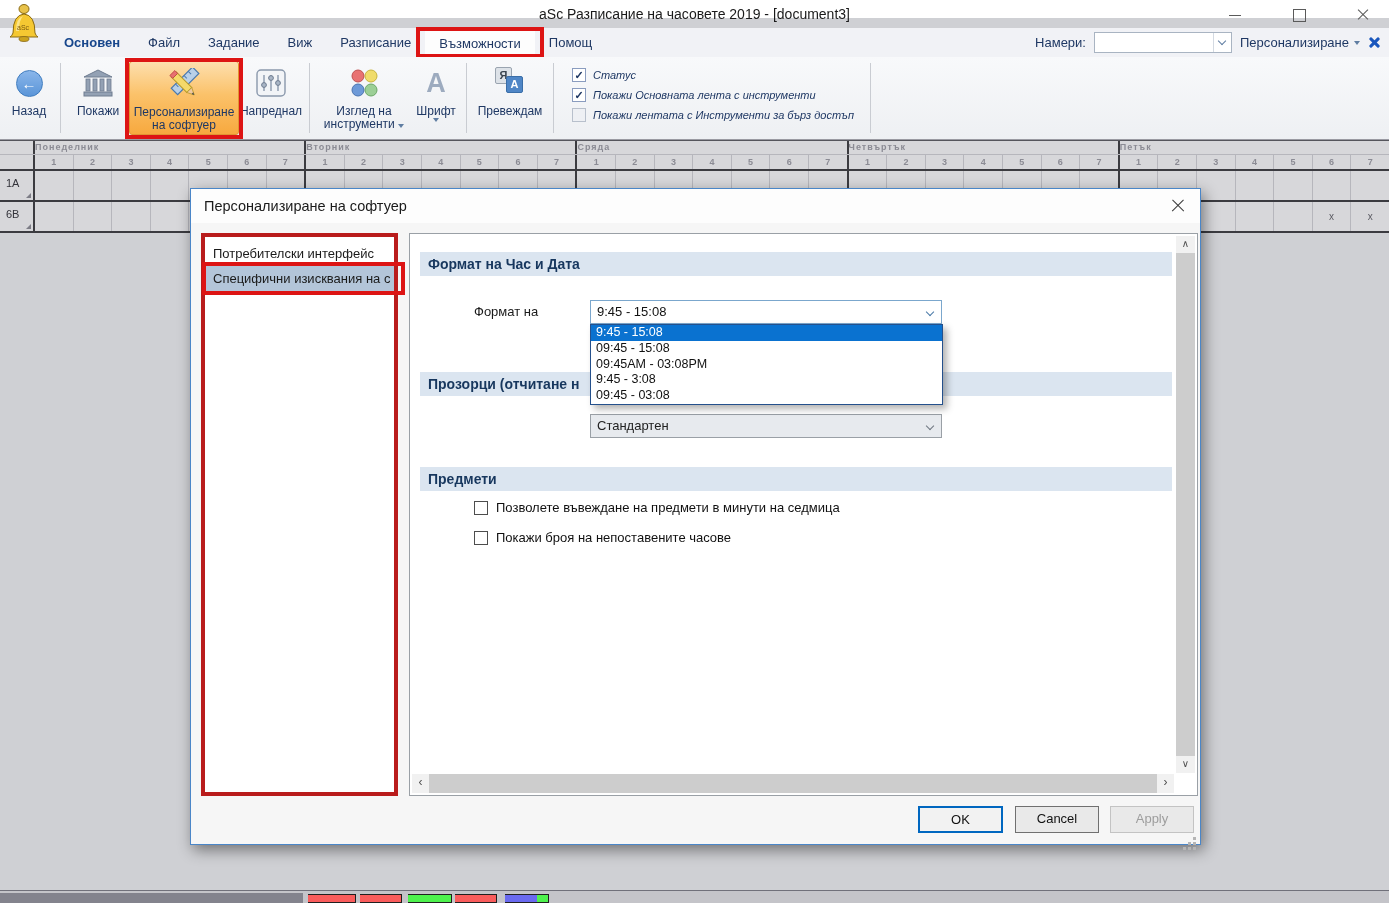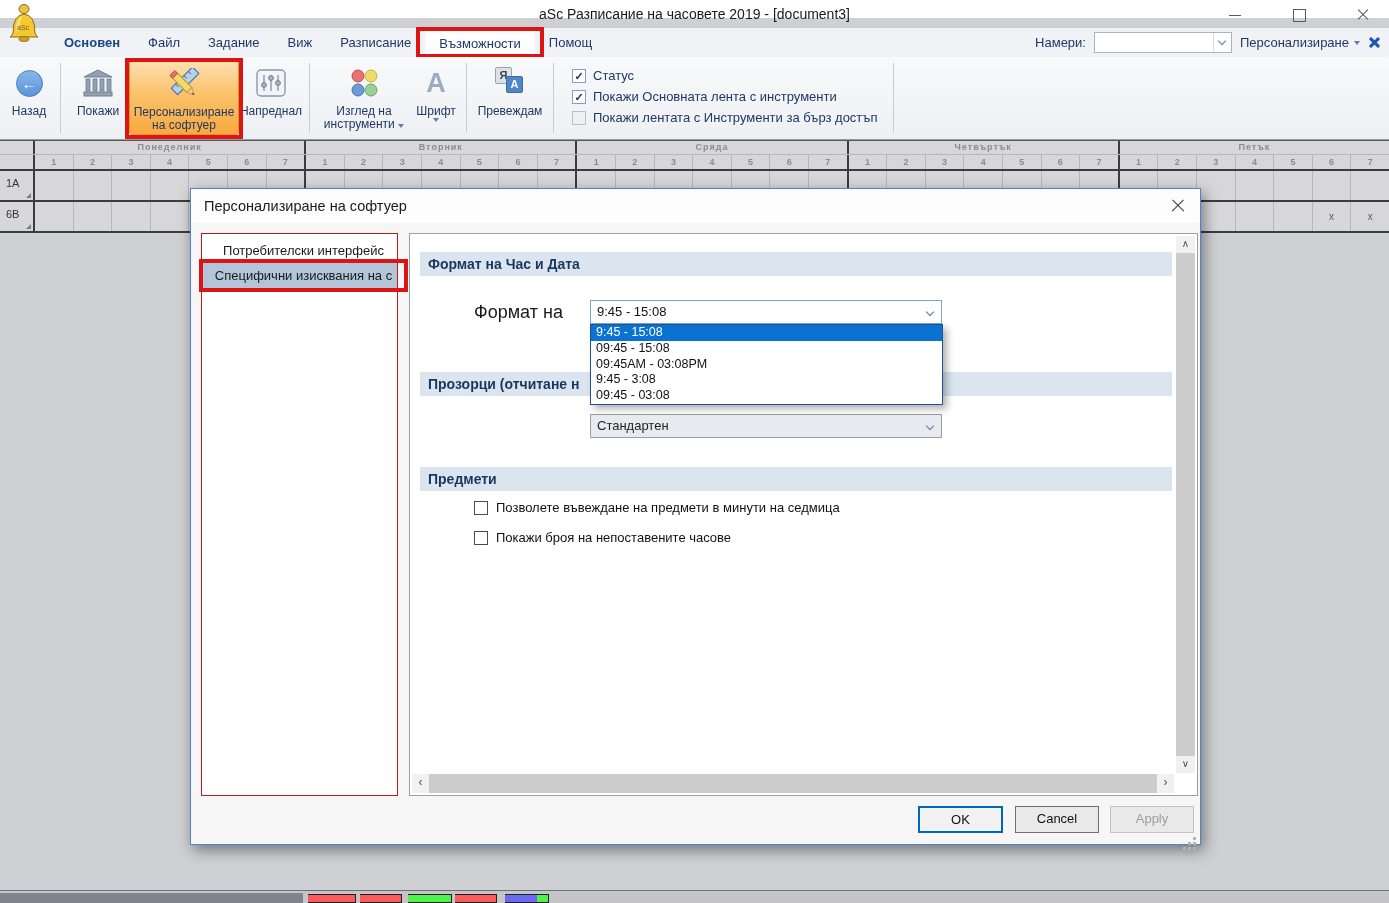--- a/index.html
+++ b/index.html
@@ -43,55 +43,55 @@
   .rbtn .ric { height:36px; display:flex; align-items:center; justify-content:center; margin-bottom:4px; }
   .rbtn.orange { background:linear-gradient(#fddfae,#fbc26a 45%,#f7a93f); border:1px solid #e09532; border-radius:3px; }
   .rbtn.orange::after { content:""; position:absolute; left:-5px; right:-5px; top:-4px; bottom:-5px; border:4px solid #dd1414; pointer-events:none; z-index:40; }
   .rdiv { width:1px; height:70px; background:#c9ccd2; margin:3px 6px 0 6px; }
   .back-circle { width:27px; height:27px; border-radius:50%; background:linear-gradient(#8ab6ea,#5a95d8); border:1px solid #3f7cbf; color:#fff; font-size:15px; font-weight:bold; line-height:25px; text-align:center; }
   .font-a { font-size:27px; font-weight:bold; color:#9dabbf; line-height:30px; }
   .rchecks { display:flex; flex-direction:column; justify-content:flex-start; gap:6px; padding:8px 10px 0 12px; }
   .rcheck { display:flex; align-items:center; gap:7px; cursor:pointer; }
   .rcheck .box { width:14px; height:14px; background:#fff; border:1px solid #8a9cbf; font-size:11px; line-height:12px; text-align:center; color:#1f3864; font-weight:bold; }
   .rcheck .box.off { background:#eef0f4; border-color:#b8c0cc; }
-  .rcheck .lbl { color:#1f3864; font-size:13px; white-space:nowrap; }
+  .rcheck .lbl { color:#1f3864; font-size:11px; white-space:nowrap;font-style:italic; }
 
   
   .grid { position:absolute; left:0; top:140px; width:1389px; height:748px; background:#cfd0d4; z-index:1; border-top:1px solid #8d8d94; }
   .g-row { display:flex; width:1389px; }
   .g-rowhead { width:35px; flex:0 0 35px; background:#d7d7da; border-right:2px solid #3b3b40; position:relative; }
   .g-group { flex:1 1 0; display:flex; border-right:2px solid #3b3b40; }
   .g-group:last-child { border-right:none; }
-  .g-dayname { flex:1; background:#d7d7da; color:#8b8b94; font-size:9px; font-weight:bold; letter-spacing:1px; text-align:center; line-height:13px; height:13px; }
+  .g-dayname { flex:1; background:#d7d7da; color:#8b8b94; font-size:9px; font-weight:bold; letter-spacing:1px; text-align:left; line-height:13px; height:13px; }
   .g-days { height:13px; }
   .g-periods { height:15px; border-top:1px solid #b6b6bc; }
   .g-pcell { flex:1; background:#d7d7da; border-right:1px solid #b6b6bc; color:#8b8b94; font-size:9px; font-weight:bold; text-align:center; line-height:14px; }
   .g-pcell:last-child { border-right:none; }
   .g-class { height:31px; border-top:2px solid #3b3b40; }
   .g-ccell { flex:1; background:#d7d7da; border-right:1px solid #b6b6bc; text-align:center; line-height:29px; font-size:10px; color:#5c5c64; }
   .g-ccell:last-child { border-right:none; }
   .g-bottom { height:2px; background:#3b3b40; width:1389px; }
   .g-classlabel { font-size:11px; color:#33333a; padding:6px 0 0 6px; }
   .g-corner { position:absolute; right:2px; bottom:2px; width:0; height:0; border-left:5px solid transparent; border-bottom:5px solid #7d7d86; }
 
   
   .dialog { position:absolute; left:190px; top:188px; width:1011px; height:657px; background:#f6f6f6; border:1px solid #4a86c8; box-shadow:3px 5px 14px rgba(0,0,0,0.45); z-index:10; }
   .dlg-title { position:absolute; left:0; top:0; right:0; height:34px; background:#fdfdfd; line-height:34px; padding-left:13px; font-size:14.5px; color:#1a1a1a; }
   .dlg-close { position:absolute; right:13px; top:8px; width:18px; height:18px; cursor:pointer; }
   .dlg-close::before,.dlg-close::after { content:""; position:absolute; left:1px; top:8px; width:16px; height:1.4px; background:#3a3a3a; }
   .dlg-close::before { transform:rotate(45deg);} .dlg-close::after { transform:rotate(-45deg); }
 
-  .nav-panel { position:absolute; left:10px; top:44px; width:197px; height:563px; background:#fff; border:1px solid #b91c1c; padding-top:4px; overflow:visible;text-align:center; }
+  .nav-panel { position:absolute; left:10px; top:44px; width:197px; height:563px; background:#fff; border:4px solid #b91c1c; padding-top:4px; overflow:visible; }
   .nav-item { height:25px; line-height:25px; padding-left:8px; font-size:13px; color:#1a1a1a; cursor:pointer; white-space:nowrap; position:relative; }
   .nav-item.selected { background:#b3c5d9; }
   .nav-item.hl-red::after { content:""; position:absolute; left:-3px; right:-11px; top:-4px; bottom:-4px; border:4px solid #dd1414; pointer-events:none; z-index:45; }
 
   .content-panel { position:absolute; left:218px; top:44px; width:789px; height:563px; background:#fff; border:1px solid #9aa0a6; }
   .sec-head { position:absolute; left:10px; width:752px; height:24px; background:#dbe5f0; color:#17375e; font-weight:bold; font-size:14px; line-height:24px; padding-left:8px; }
-  .fld-label { position:absolute; left:64px; top:66px; height:24px; line-height:24px; font-size:18px; color:#1a1a1a; }
+  .fld-label { position:absolute; left:64px; top:66px; height:24px; line-height:24px; font-size:13px; color:#1a1a1a; }
 
   .combo { position:absolute; height:24px; background:#fff; border:1px solid #7ba7cd; line-height:22px; font-size:13px; color:#111; padding-left:6px; cursor:pointer; }
   .combo .chev { position:absolute; right:8px; top:8px; border-color:#4a7aa8; }
   .combo1 { left:180px; top:66px; width:352px; }
   .combo2 { left:180px; top:180px; width:352px; background:#e7eaee; border:1px solid #9aa0a6; color:#222; z-index:1; }
   .combo2 .chev { border-color:#6f7780; }
 
   .droplist { position:absolute; left:180px; top:90px; width:353px; background:#fff; border:1px solid #24508c; z-index:6; box-shadow:4px 4px 7px rgba(0,0,0,0.3); }
   .dopt { height:15.8px; line-height:15.8px; font-size:12.5px; padding-left:5px; color:#111; cursor:pointer; white-space:nowrap; overflow:hidden; }
   .dopt.sel { background:#0a72d0; color:#fff; }

